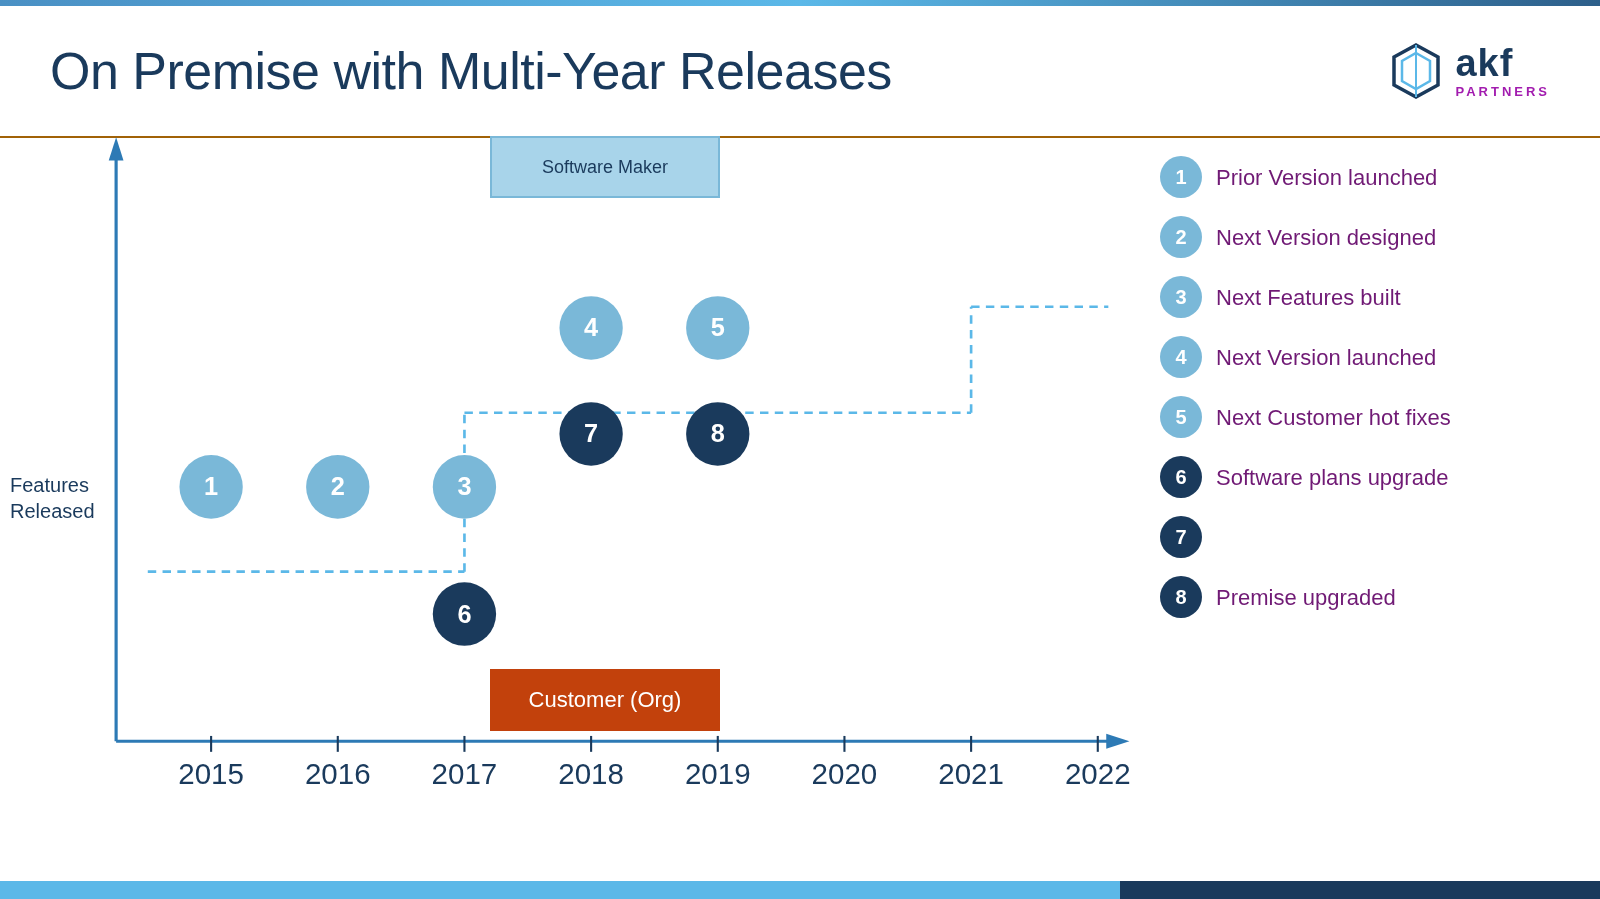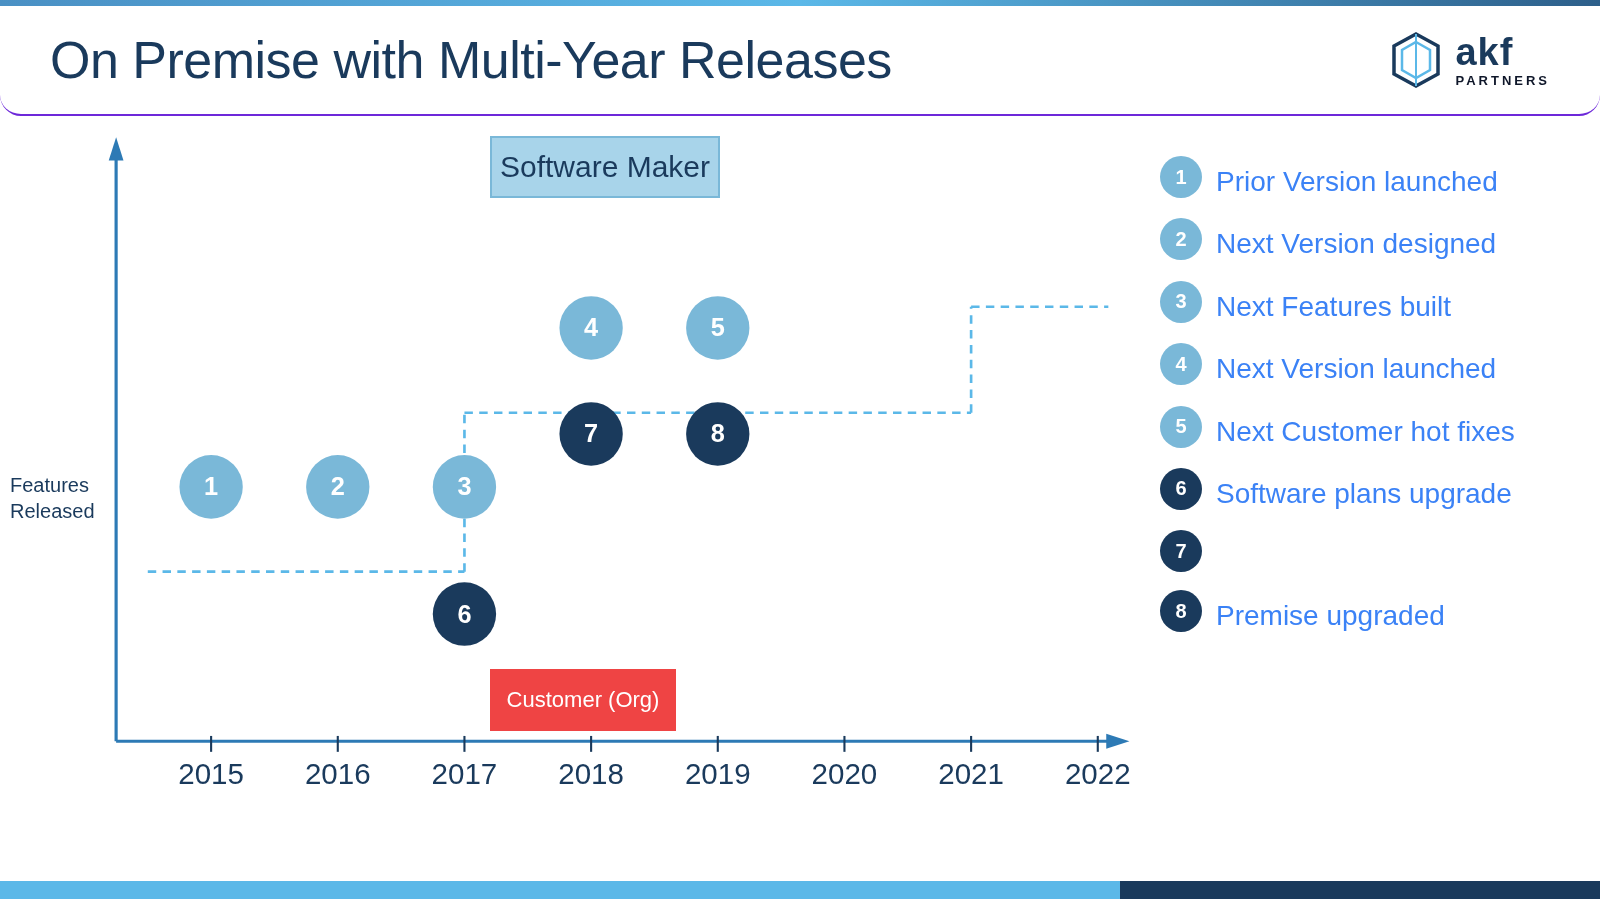--- a/index.html
+++ b/index.html
@@ -18,27 +18,26 @@
       top: 0; left: 0; right: 0;
       height: 6px;
       background: linear-gradient(to right, #4a90c4 0%, #5bb8e8 50%, #2d5f8a 100%);
     }
 
     
     .header {
       position: absolute;
       top: 6px;
       left: 0; right: 0;
-      height: 110px;
+      height: 132px;
       display: flex;
       align-items: center;
       justify-content: space-between;
       padding: 0 50px;
-      border-bottom: 2px solid #6d28d9;
-      border-radius: 21px;
+      border-bottom: 2px solid #a16207;
     }
 
     .page-title {
       font-size: 52px;
       font-weight: 300;
       color: #1a3a5c;
       letter-spacing: -0.5px;
     }
 
     
@@ -63,21 +62,21 @@
       font-size: 38px;
       font-weight: 700;
       color: #1a3a5c;
       line-height: 1;
       letter-spacing: 1px;
     }
 
     .logo-partners {
       font-size: 13px;
       font-weight: 600;
-      color: #0f172a;
+      color: #a21caf;
       letter-spacing: 3px;
       margin-top: 2px;
     }
 
     
     .main-content {
       position: absolute;
       top: 116px;
       left: 0; right: 0; bottom: 20px;
       display: flex;
@@ -104,33 +103,33 @@
       position: absolute;
       top: 20px;
       left: 490px;
       width: 230px;
       height: 62px;
       background: #a8d4ea;
       border: 2px solid #7ab8d8;
       display: flex;
       align-items: center;
       justify-content: center;
-      font-size: 30px;
+      font-size: 18px;
       color: #1a3a5c;
       font-weight: 400;
     }
 
     
     .customer-org-box {
       position: absolute;
       bottom: 148px;
       left: 490px;
-      width: 186px;
+      width: 230px;
       height: 62px;
-      background: #ef4444;
+      background: #c2410c;
       display: flex;
       align-items: center;
       justify-content: center;
       font-size: 22px;
       color: #ffffff;
       font-weight: 400;
     }
 
     
     .chart-svg {
@@ -177,22 +176,22 @@
 
     .legend-circle.light {
       background: #7ab8d8;
     }
 
     .legend-circle.dark {
       background: #1a3a5c;
     }
 
     .legend-text {
-      font-size: 28px;
-      color: #3b82f6;
+      font-size: 22px;
+      color: #701a75;
       line-height: 1.3;
       padding-top: 8px;
       text-align: right;
     }
 
     
     .bottom-bar {
       position: absolute;
       bottom: 0; left: 0; right: 0;
       height: 18px;

